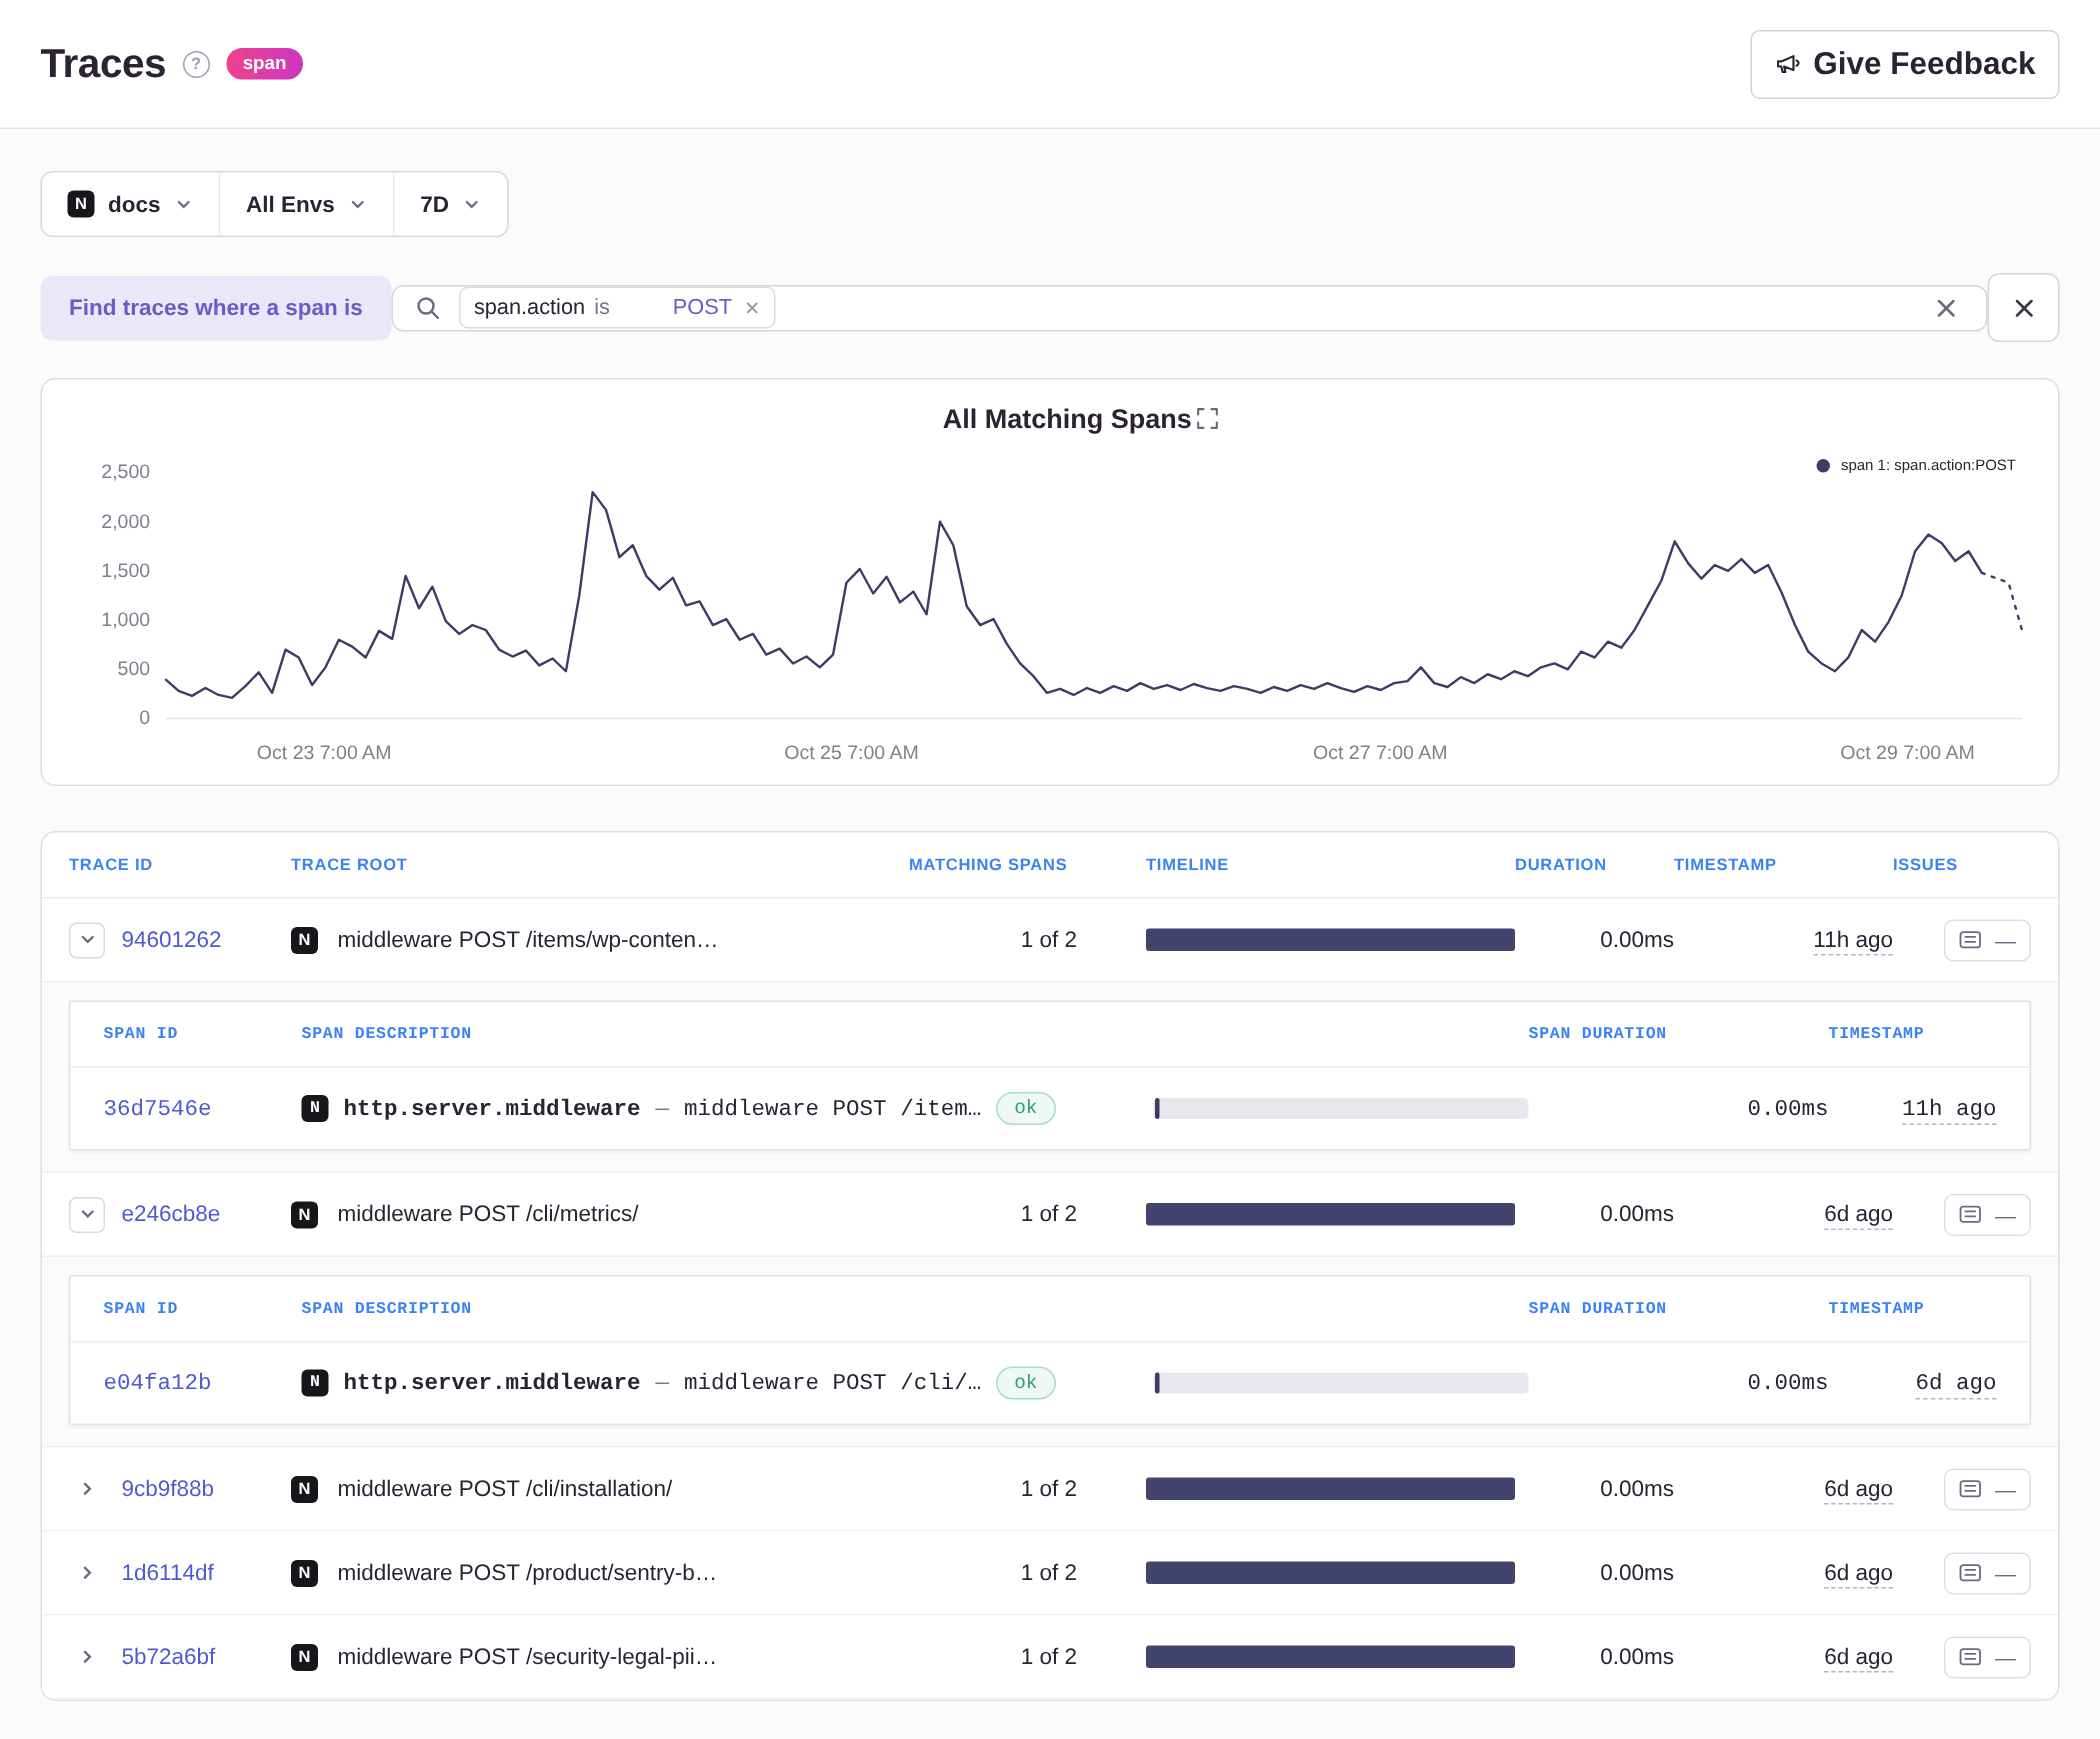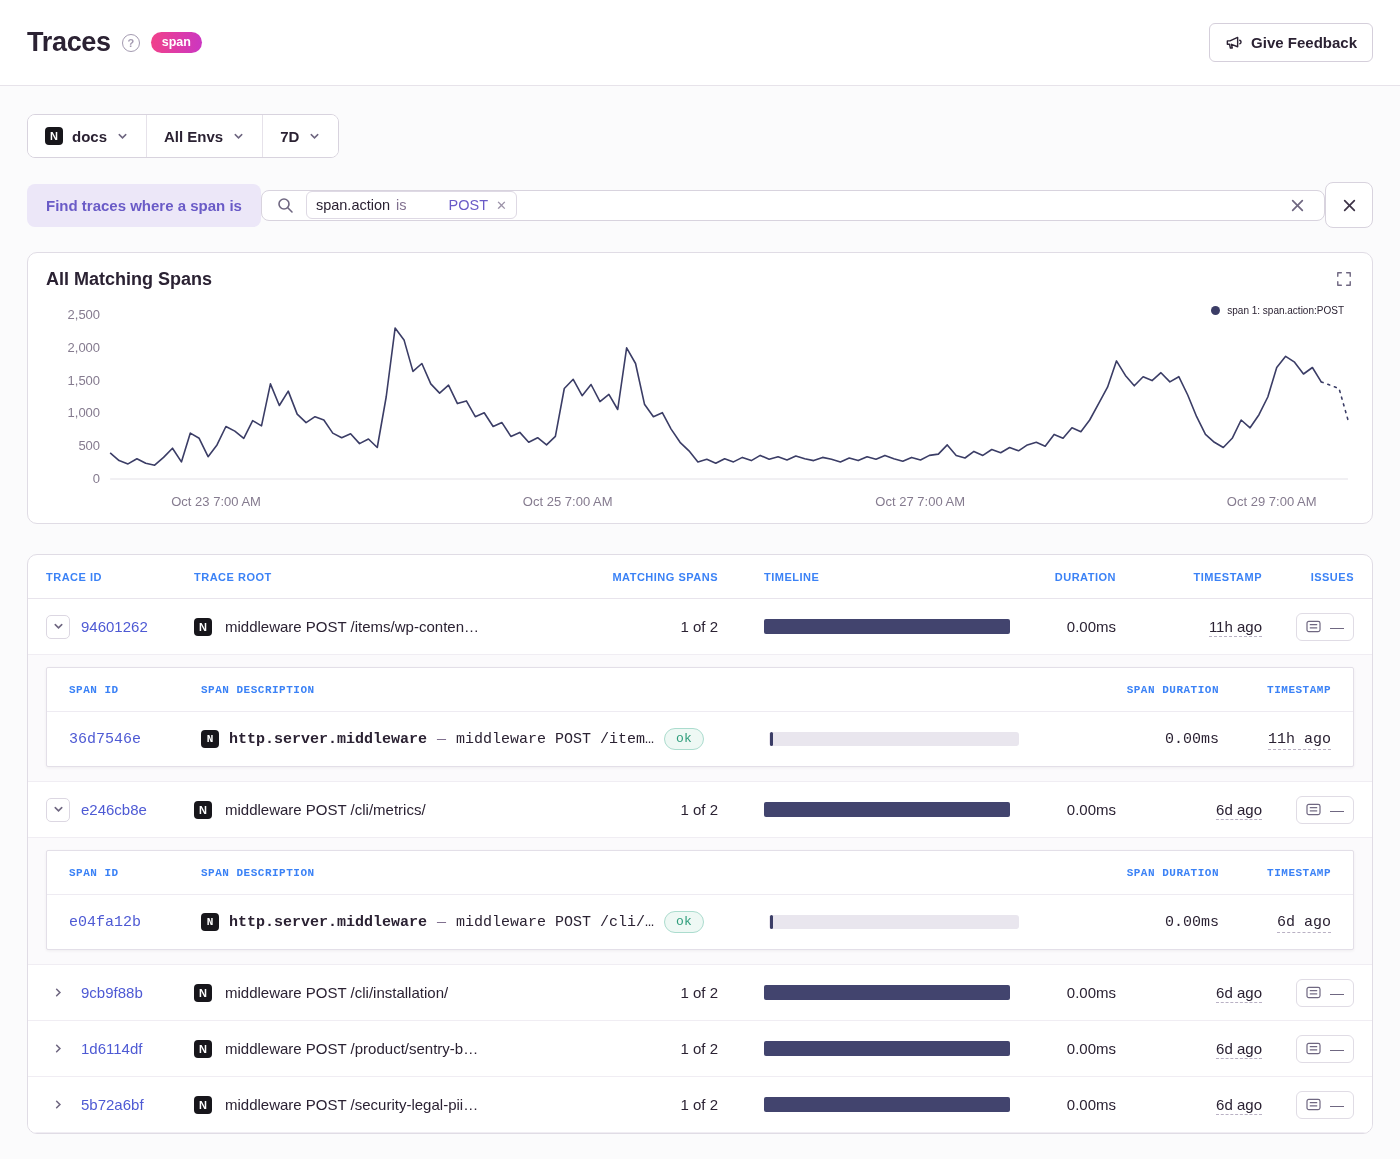--- a/index.html
+++ b/index.html
@@ -24,21 +24,21 @@
     display: inline-flex; align-items: center; justify-content: center; cursor: pointer;
   }
   .beta-badge {
     background: linear-gradient(95deg, #f1418a 0%, #cb36c2 100%);
     color: #fff; font-size: 12.5px; font-weight: 700;
     padding: 3px 11px 4px; border-radius: 20px;
   }
   .feedback-btn {
     display: inline-flex; align-items: center; gap: 9px;
     background: #fff; border: 1px solid #d5cfdb; border-radius: 6px;
-    padding: 10px 15px; font-size: 15px; font-weight: 700; color: #2b2233;
+    padding: 10px 15px; font-size: 21px; font-weight: 700; color: #2b2233;
   }
 
   .content { padding: 0 27px; }
 
   
   .filter-group {
     margin-top: 28px; display: inline-flex; align-items: stretch;
     background: #fff; border: 1px solid #d8d3de; border-radius: 8px;
     height: 44px; overflow: hidden;
   }
@@ -80,40 +80,40 @@
   }
   .add-span-btn {
     margin-top: 14px; display: inline-flex; align-items: center; gap: 9px;
     background: #fff; border: 1px solid #d8d3de; border-radius: 8px;
     padding: 9px 16px; font-size: 15px; font-weight: 700; color: #2b2233;
   }
 
   
   .panel { background: #fff; border: 1px solid #e0dce5; border-radius: 10px; }
   .chart-panel { margin-top: 24px; padding: 16px 18px 10px; position: relative; }
-  .panel-head { display: flex; align-items: flex-start; justify-content: space-between; height: 28px; }
+  .panel-head { display: flex; align-items: flex-start; justify-content: center; height: 28px; margin-left: 43px; }
   .chart-title { margin: 0; font-size: 18px; font-weight: 700; }
   .fs-btn { background: none; border: none; padding: 2px; display: flex; }
   .legend {
     position: absolute; top: 52px; right: 28px;
     display: flex; align-items: center; gap: 7px; font-size: 10px; color: #2b2233;
   }
   .legend-dot { width: 9px; height: 9px; border-radius: 50%; background: #3b3d66; }
   #chart-svg { display: block; width: 100%; height: 210px; margin-top: 6px; }
   .axis { fill: #857b8f; font-size: 13px; font-family: "Liberation Sans", sans-serif; }
 
   
   .table-panel { margin-top: 30px; overflow: hidden; }
   .main-grid {
     display: grid; align-items: center; padding: 0 18px;
     grid-template-columns: 148px minmax(0,1fr) 112px 292px 106px 146px 92px;
   }
   .thead { height: 44px; border-bottom: 1px solid #e8e4ec; }
   .th { font-size: 11px; font-weight: 700; color: #3b82f6; letter-spacing: .5px; }
-  .th.right { text-align: right; }
+  .th.right { text-align: left; }
   .th.tl-pad { padding-left: 46px; }
   .trow { height: 56px; border-bottom: 1px solid #f0edf3; background: #fff; }
   .trace-cell { display: flex; align-items: center; gap: 11px; }
   .chev-btn {
     width: 24px; height: 24px; padding: 0; background: none; border: none;
     display: flex; align-items: center; justify-content: center; flex: none;
   }
   .chev-btn.boxed { border: 1px solid #dcd7e2; border-radius: 5px; background: #fff; }
   .trace-link, .span-link { color: #4e5ad4; font-size: 15px; text-decoration: none; cursor: pointer; }
   .root-cell { display: flex; align-items: center; gap: 13px; font-size: 15px; min-width: 0; padding-right: 20px; }

